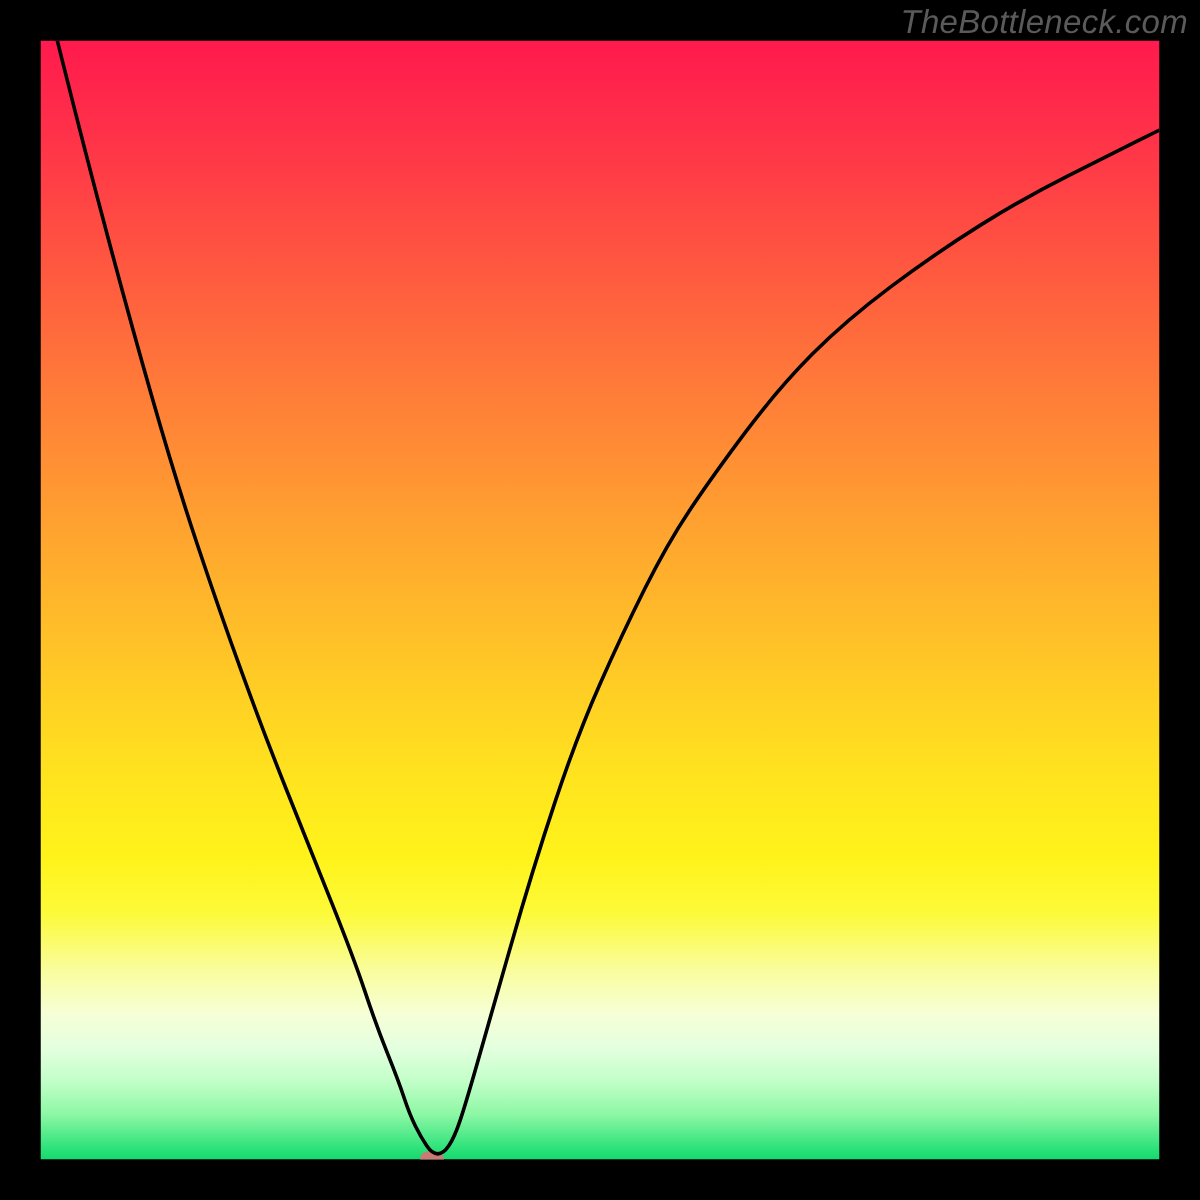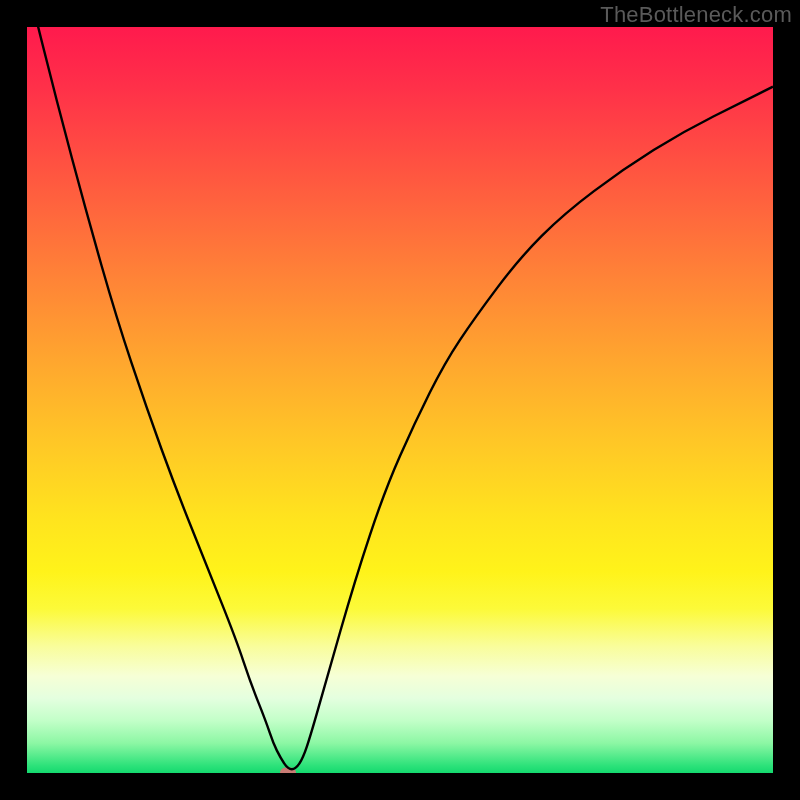--- a/index.html
+++ b/index.html
@@ -9,20 +9,21 @@
     height: 800px;
     background: #000;
     font-family: Arial, Helvetica, sans-serif;
     overflow: hidden;
   }
   .frame {
     position: relative;
     width: 800px;
     height: 800px;
     background: #000;
+    font-style: italic;
   }
   .watermark {
     position: absolute;
     top: 2px;
     right: 8px;
     color: #5a5a5a;
     font-size: 22px;
     font-weight: 500;
     letter-spacing: 0.2px;
     z-index: 20;

